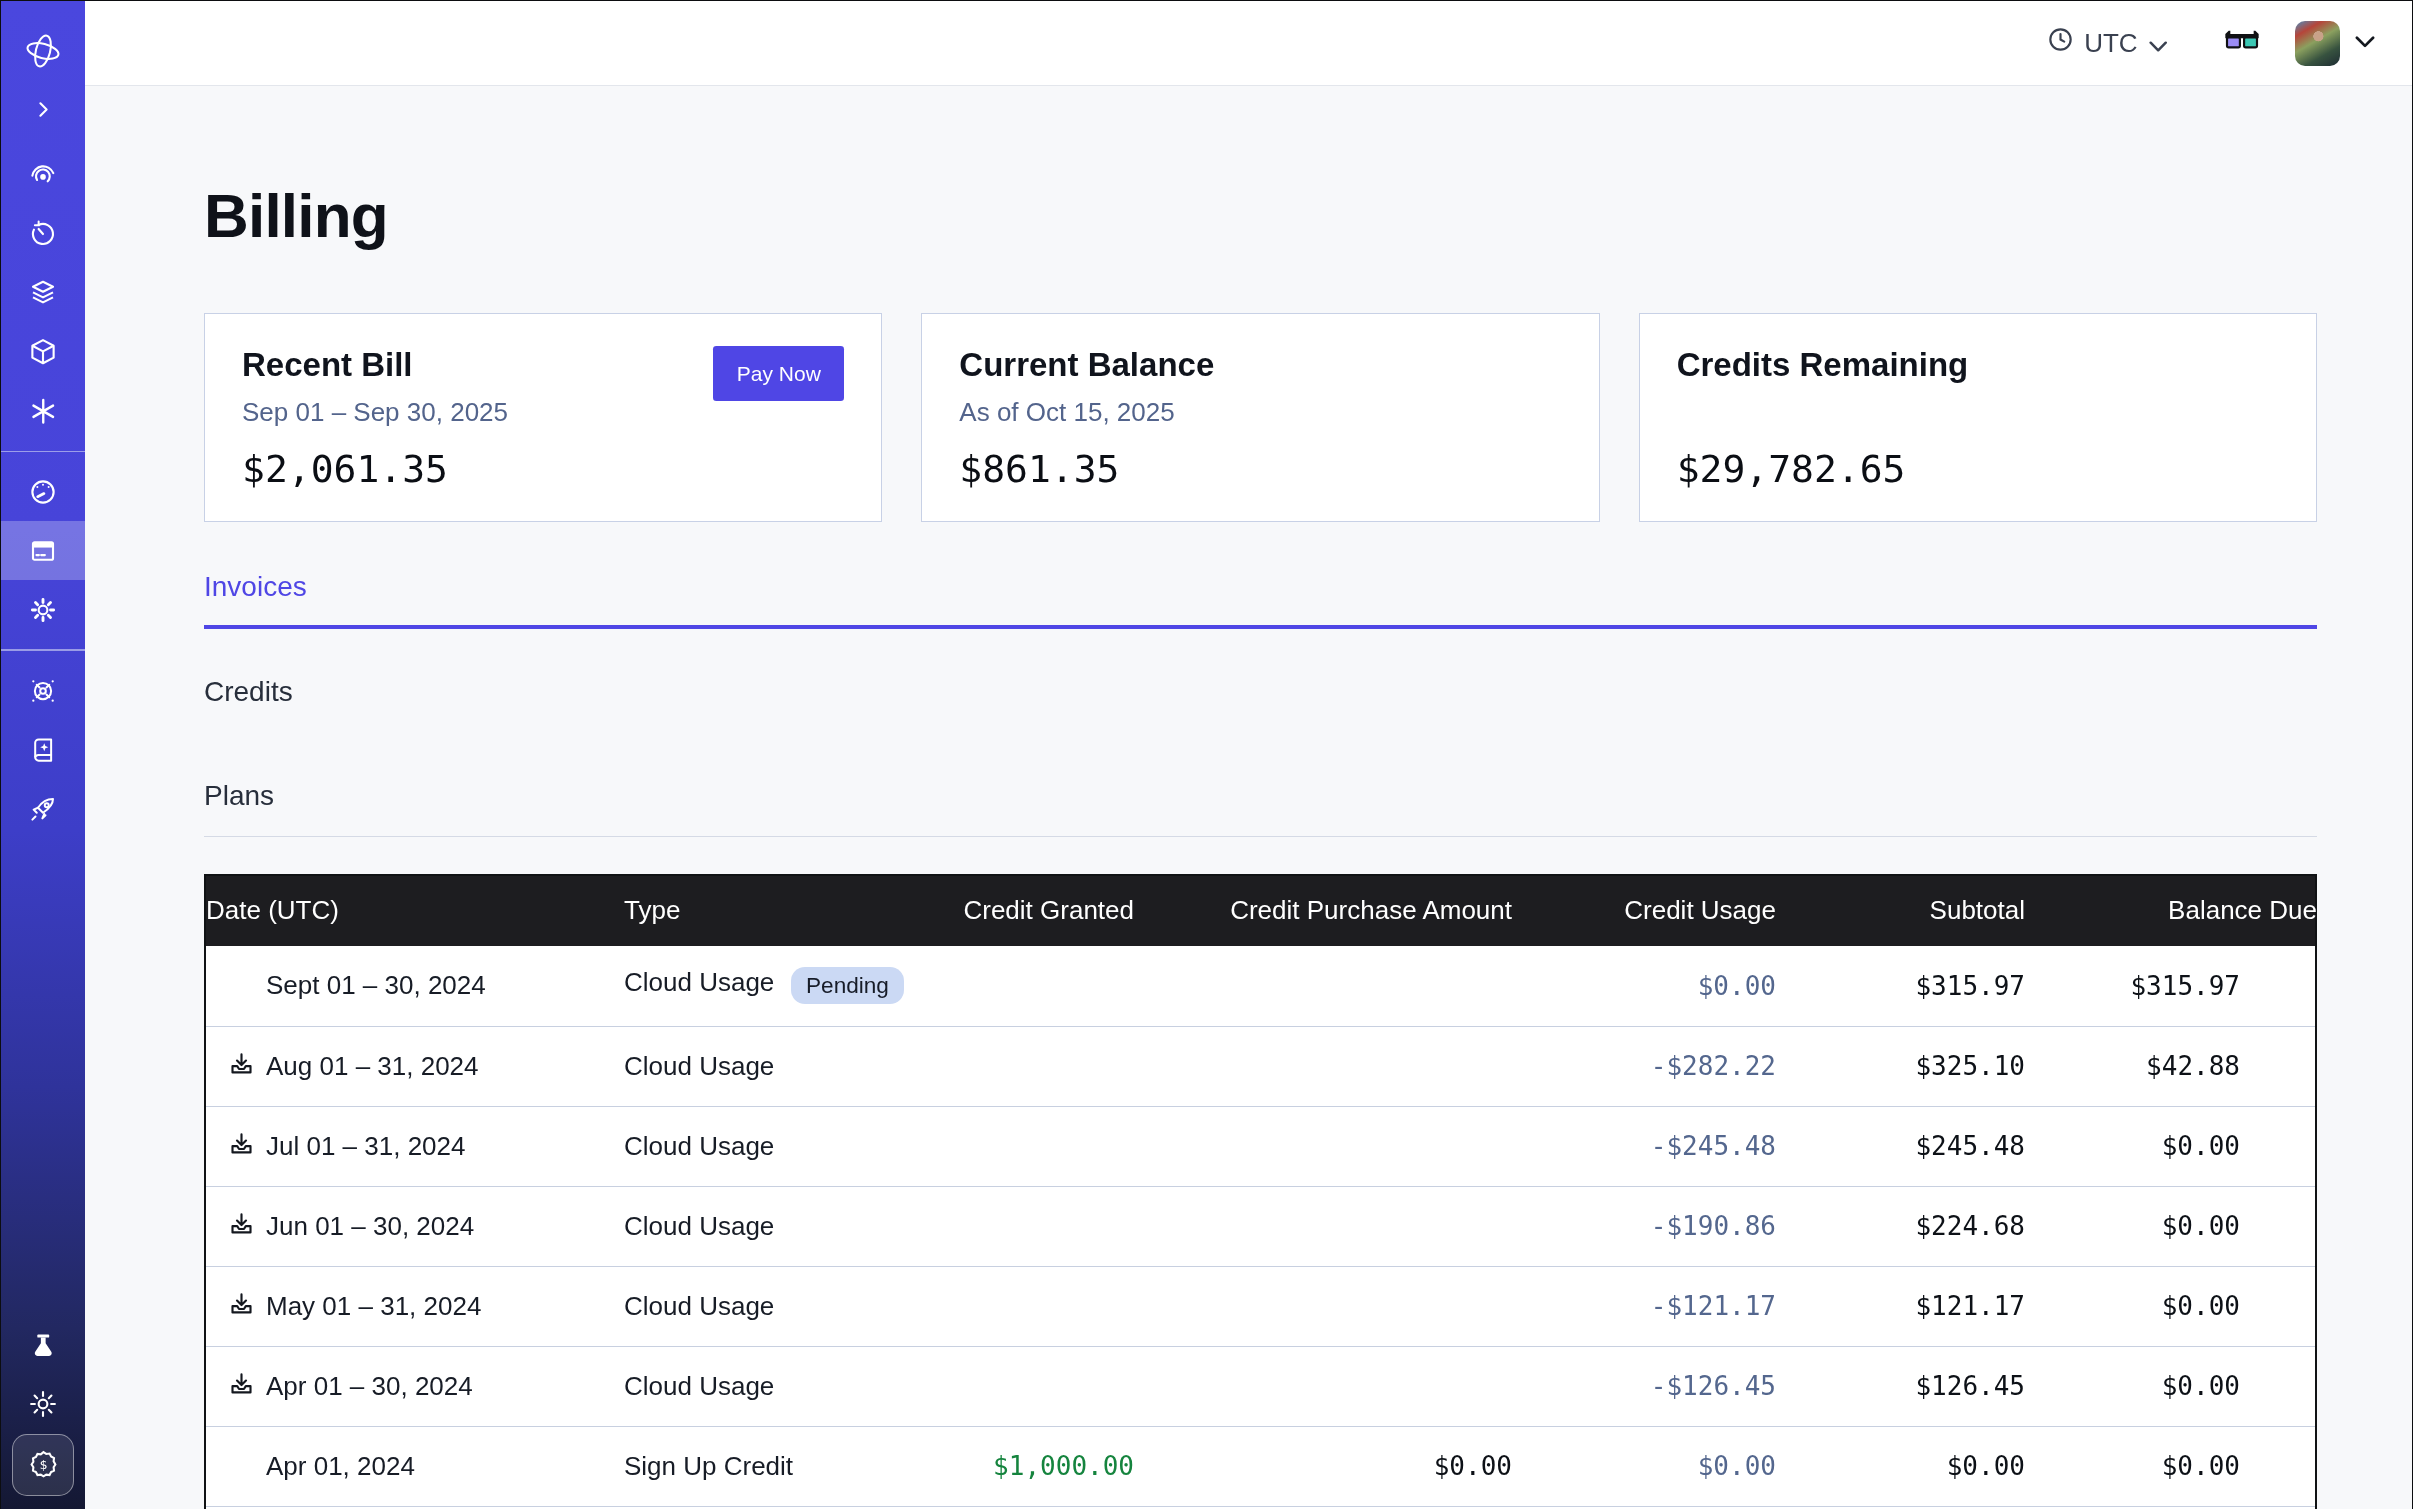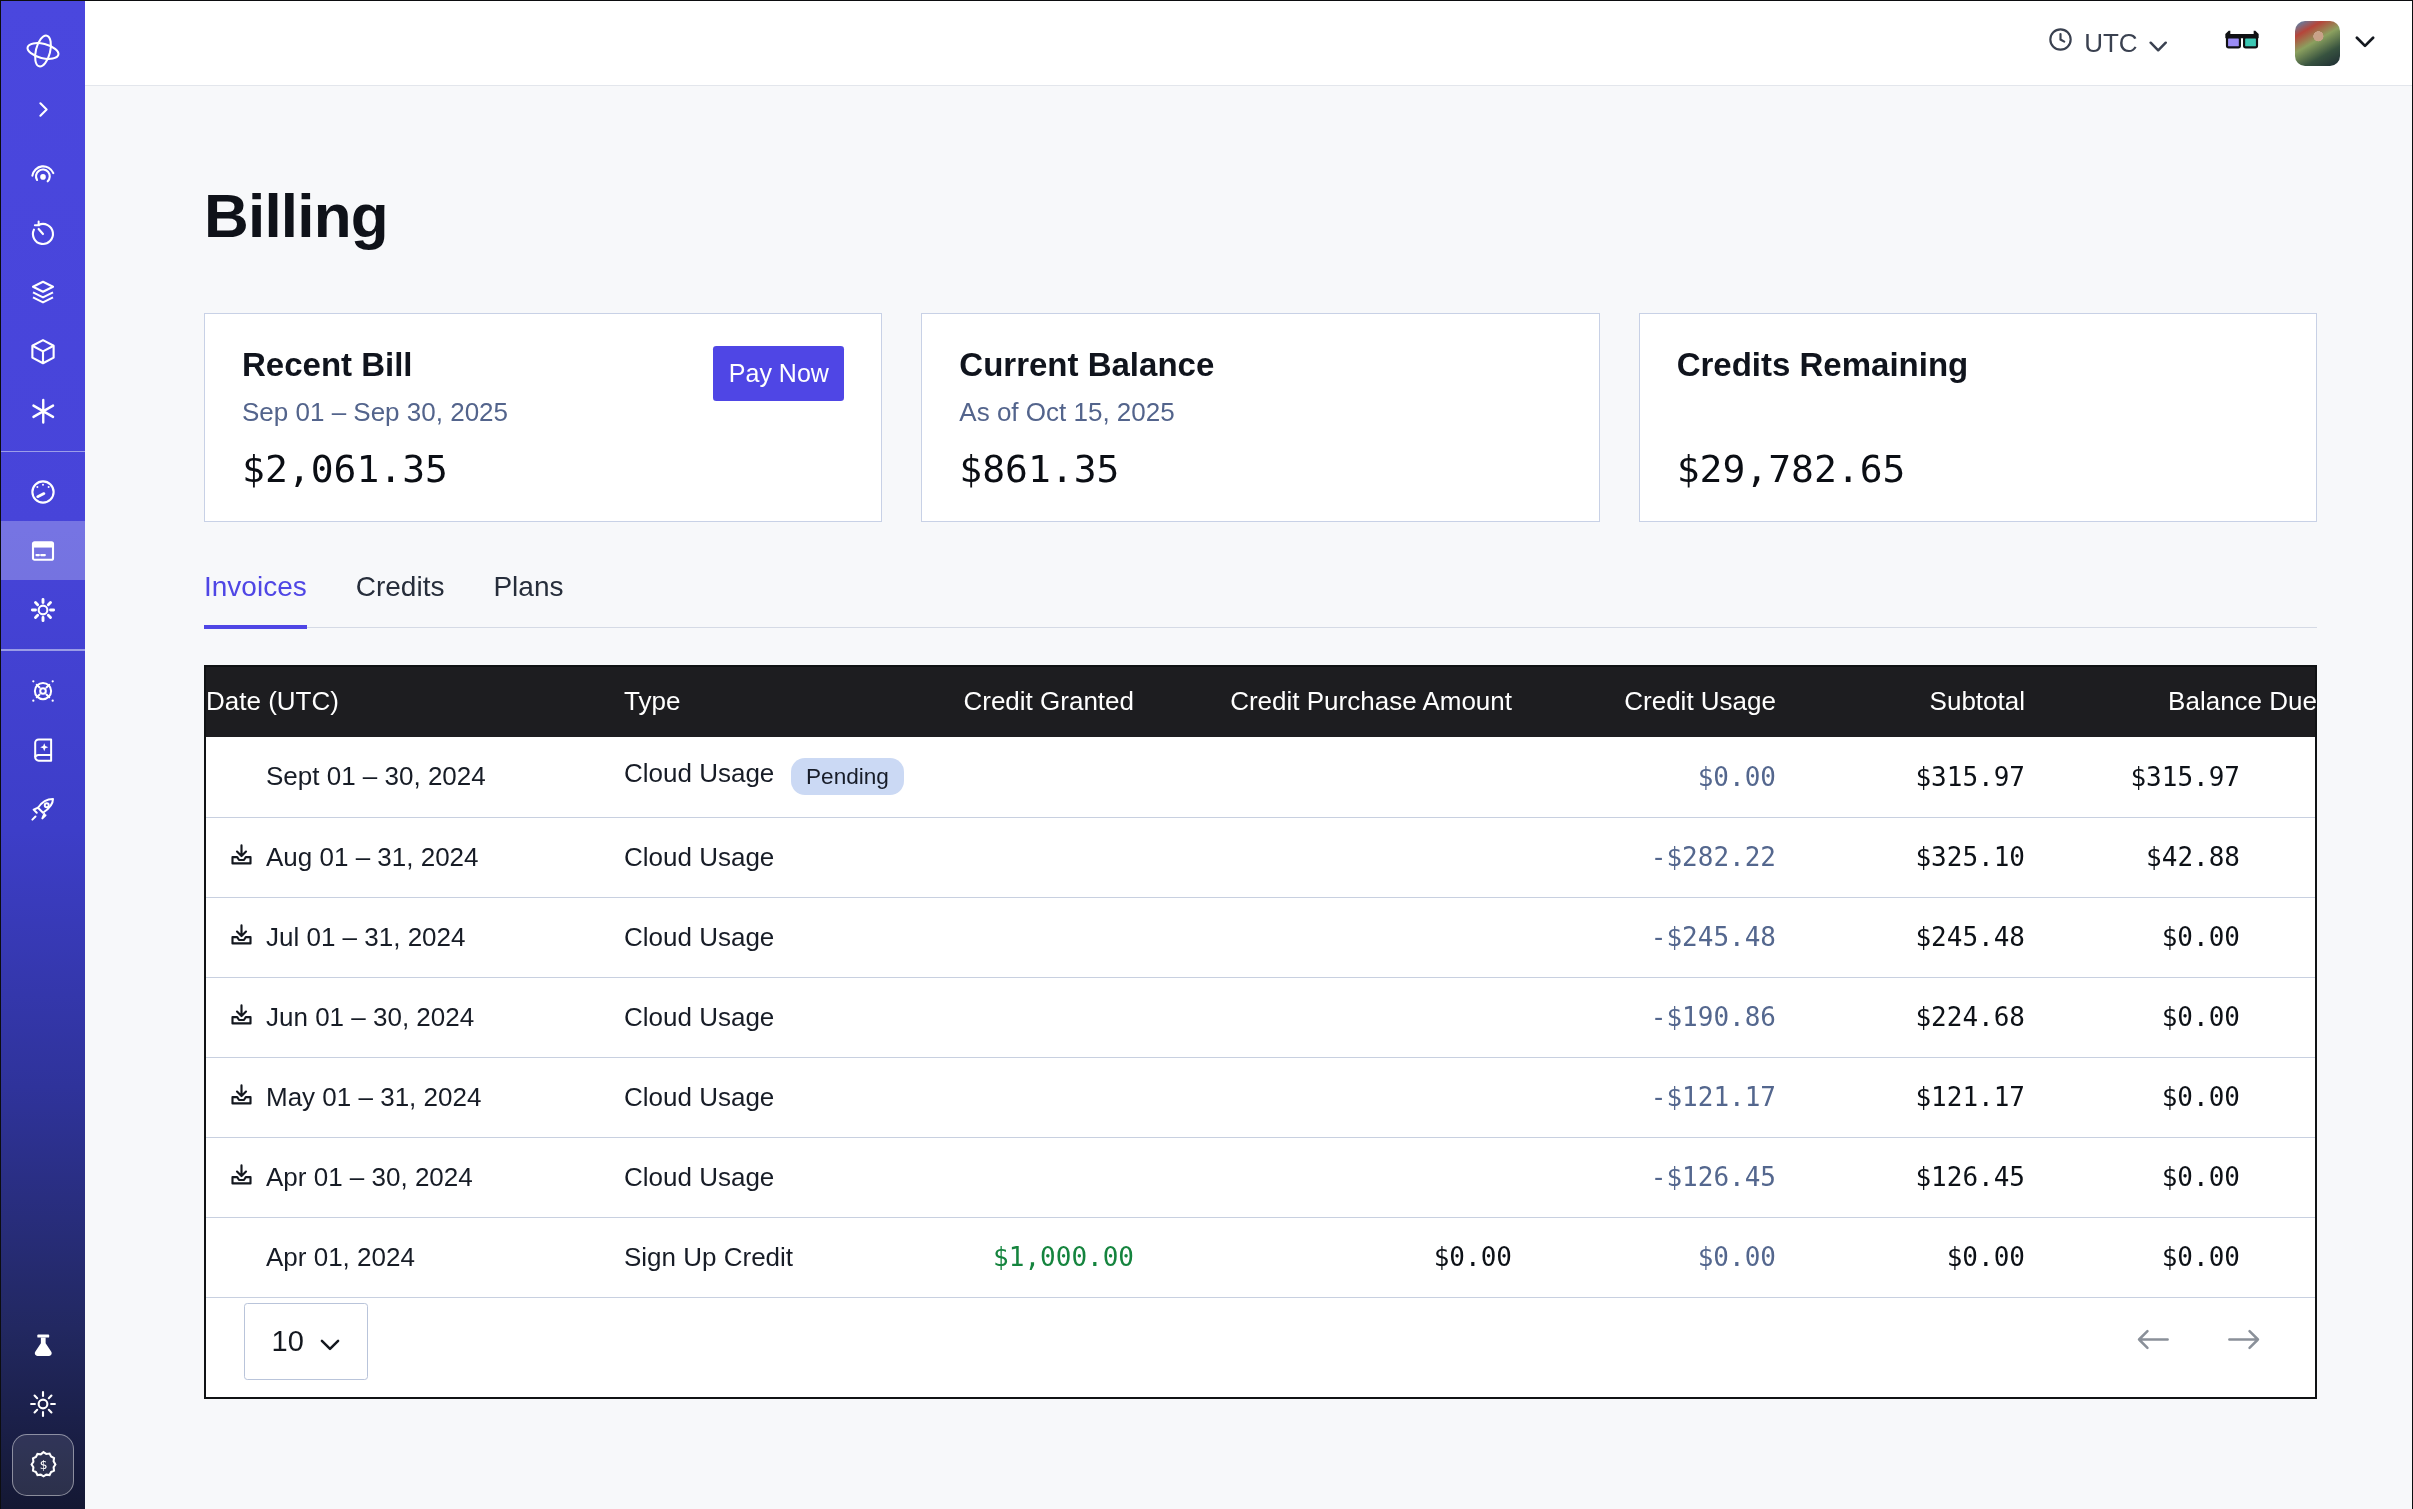--- a/index.html
+++ b/index.html
@@ -37,24 +37,24 @@
   .content { flex:1 1 auto; padding:0 95px 0 119px; background:#f7f8fa; }
 
   .page-title { margin-top:94px; font-size:62px; font-weight:600; color:#0f1219; letter-spacing:-0.8px; }
 
   
   .cards { display:flex; gap:39px; margin-top:62px; }
   .card { position:relative; flex:1 1 0; height:209px; background:#ffffff; border:1.7px solid #c8d1e6; padding:32px 37px; }
   .card-title { font-size:33px; font-weight:600; color:#10141d; }
   .card-sub { font-size:26px; color:#53648c; margin-top:13.4px; }
   .card-amount { position:absolute; left:37px; bottom:30px; font-family:"DejaVu Sans Mono", monospace; font-size:38px; color:#0b0e14; }
-  .paynow { position:absolute; top:32px; right:37px; width:131px; height:55px; background:#4f46e5; color:#fff; border:none; font-size:25px; font-family:"Liberation Sans", sans-serif; border-radius:3.3px; cursor:pointer; }
+  .paynow { position:absolute; top:32px; right:37px; width:131px; height:55px; background:#4f46e5; color:#fff; border:none; font-size:21px; font-family:"Liberation Sans", sans-serif; border-radius:3.3px; cursor:pointer; }
 
   
-  .tabs { display:flex; gap:49px; margin-top:49px; border-bottom:1.7px solid #d5dae5; }
+  .tabs { display:flex; gap:49px; margin-top:49px; border-bottom:1.7px solid #d5dae5;flex-direction:column; }
   .tab { font-size:28px; color:#272e3b; padding-bottom:22px; cursor:pointer; border-bottom:4.2px solid transparent; margin-bottom:-2.5px; }
   .tab.active { color:#4f46e5; border-bottom-color:#4f46e5; }
 
   
   .tablebox { margin-top:37px; background:#ffffff; border:2.5px solid #101214; }
   .thead, .trow { display:grid; grid-template-columns:418px 301px 209px 378px 264px 249px 292px; align-items:center; }
   .thead { background:#1d1d20; color:#ffffff; height:70px; font-size:26px; font-weight:500; }
   .thead .hc { padding:0; }
   .hc-date { padding-left:40px; }
   .num, .hnum { text-align:right; justify-content:flex-end; }

